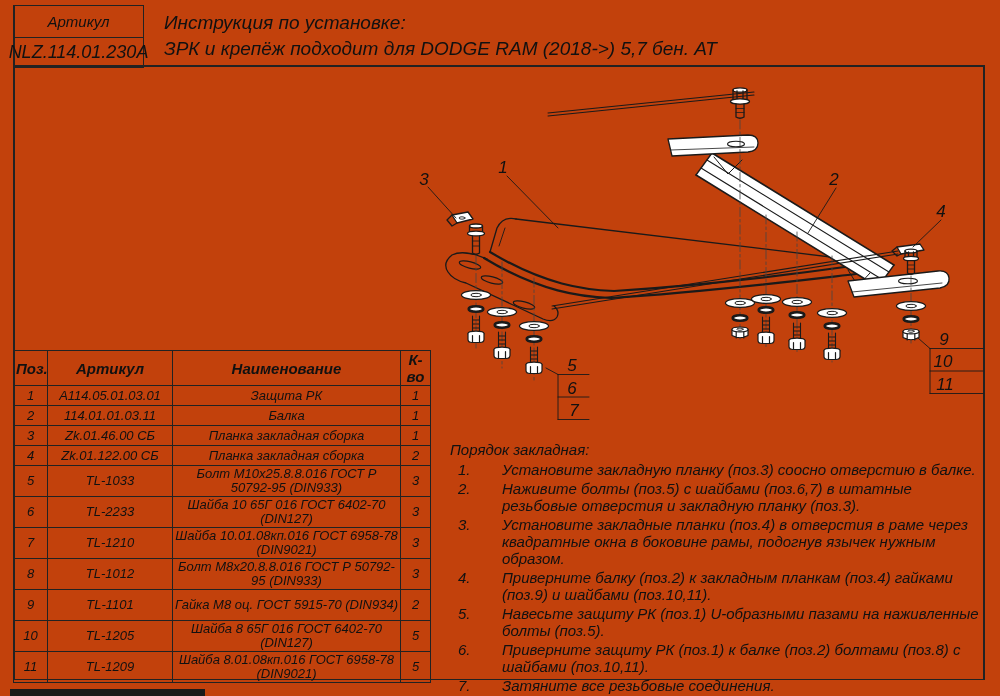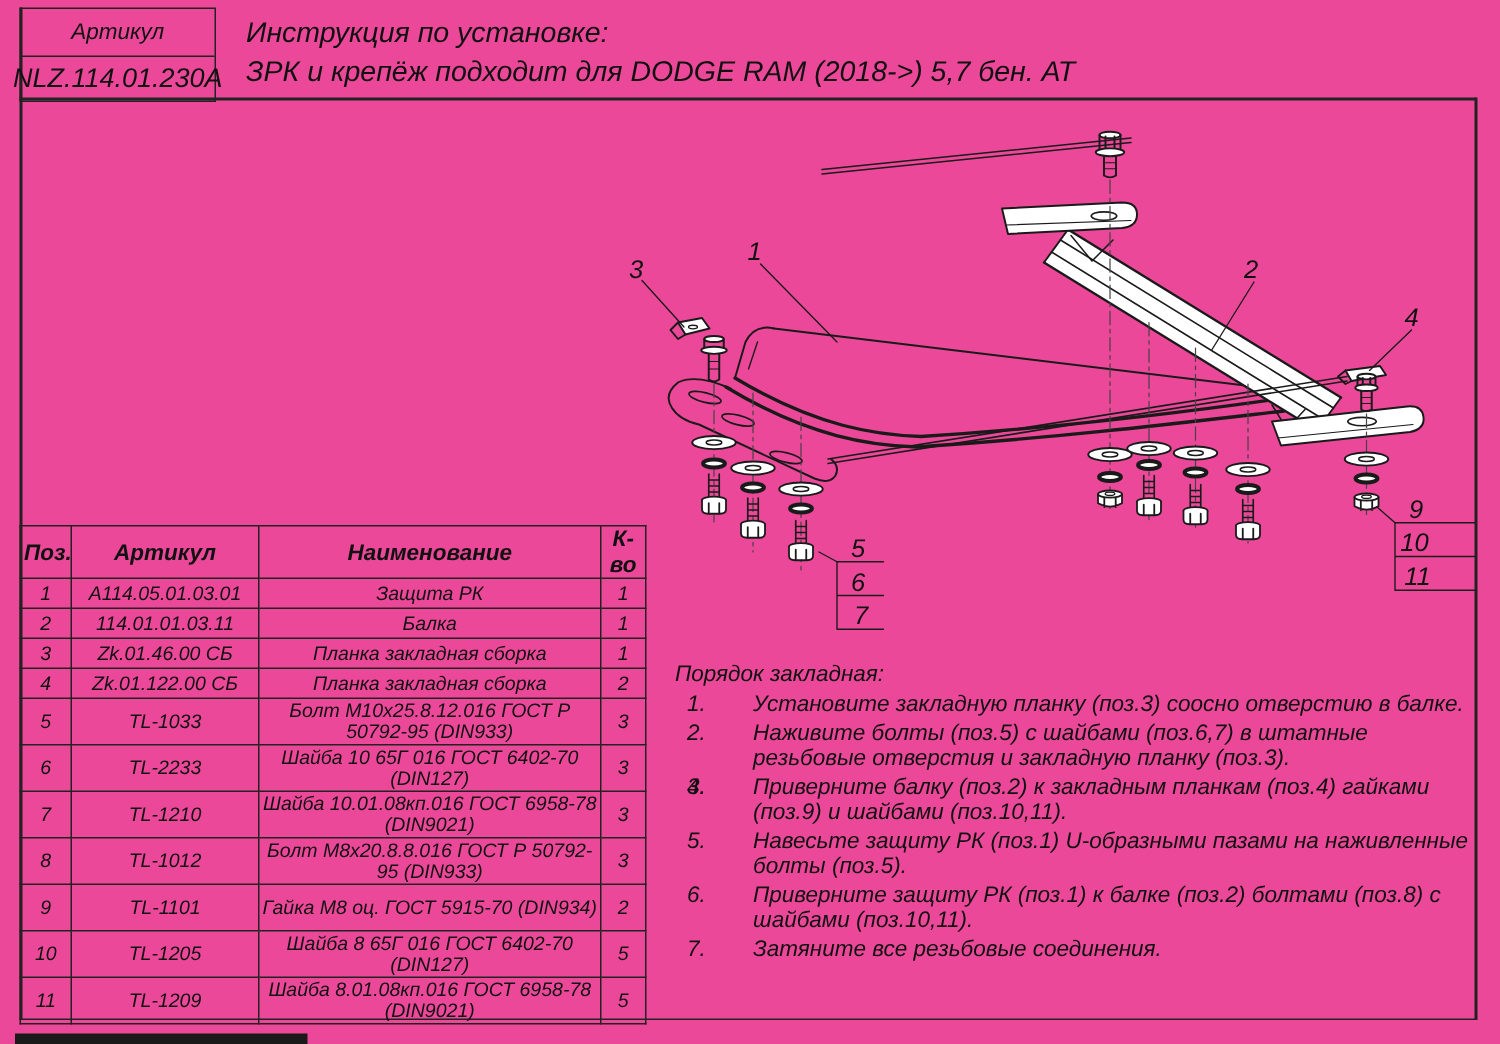--- a/index.html
+++ b/index.html
@@ -1,16 +1,16 @@
 <!DOCTYPE html>
 <html><head>
 <meta charset="utf-8">
 <style>
   html,body{margin:0;padding:0;background:#fff;}
-  .page{position:relative;width:1000px;height:696px;background:#ec4899;overflow:hidden;
+  .page{position:relative;width:1000px;height:696px;background:#c2410c;overflow:hidden;
         font-family:"Liberation Sans",sans-serif;color:#111;}
   .frame-line{position:absolute;background:#222;}
   
   .art-box{position:absolute;left:13px;top:5px;width:129px;height:61px;border:1.5px solid #222;}
   .art-box .cell{height:50%;display:flex;align-items:center;justify-content:center;
                  font-style:italic;font-size:18px;}
   .art-box .cell.top{border-bottom:1.5px solid #222;font-size:15px;}
   .doc-title{position:absolute;left:164px;top:10px;font-style:italic;line-height:26px;font-size:19px;}
   
   table.parts{position:absolute;left:13px;top:350px;border-collapse:collapse;table-layout:fixed;
@@ -262,21 +262,21 @@
         </tr>
         <tr class="single">
           <td>4</td>
           <td>Zk.01.122.00 СБ</td>
           <td>Планка закладная сборка</td>
           <td>2</td>
         </tr>
         <tr class="double">
           <td>5</td>
           <td>TL-1033</td>
-          <td>Болт М10х25.8.12.016 ГОСТ Р 50792-95 (DIN933)</td>
+          <td>Болт М10х25.8.8.016 ГОСТ Р 50792-95 (DIN933)</td>
           <td>3</td>
         </tr>
         <tr class="double">
           <td>6</td>
           <td>TL-2233</td>
           <td>Шайба 10 65Г 016 ГОСТ 6402-70 (DIN127)</td>
           <td>3</td>
         </tr>
         <tr class="double">
           <td>7</td>
@@ -309,21 +309,21 @@
           <td>5</td>
         </tr>
       </tbody>
   </table>
 
   <div class="instructions">
     <div class="ititle">Порядок закладная:</div>
     <ol id="steps-list">
         <li><span class="num">1.</span><span>Установите закладную планку (поз.3) соосно отверстию в балке.</span></li>
         <li><span class="num">2.</span><span>Наживите болты (поз.5) с шайбами (поз.6,7) в штатные резьбовые отверстия и закладную планку (поз.3).</span></li>
-        <li><span class="num">3.</span></li>
+        <li><span class="num">3.</span><span>Установите закладные планки (поз.4) в отверстия в раме через квадратные окна в боковине рамы, подогнув язычек нужным образом.</span></li>
         <li><span class="num">4.</span><span>Приверните балку (поз.2) к закладным планкам (поз.4) гайками (поз.9) и шайбами (поз.10,11).</span></li>
         <li><span class="num">5.</span><span>Навесьте защиту РК (поз.1) U-образными пазами на наживленные болты (поз.5).</span></li>
         <li><span class="num">6.</span><span>Приверните защиту РК (поз.1) к балке (поз.2) болтами (поз.8) с шайбами (поз.10,11).</span></li>
         <li><span class="num">7.</span><span>Затяните все резьбовые соединения.</span></li>
       </ol>
   </div>
 
   <div class="bottom-bar"></div>
 </div>
 

